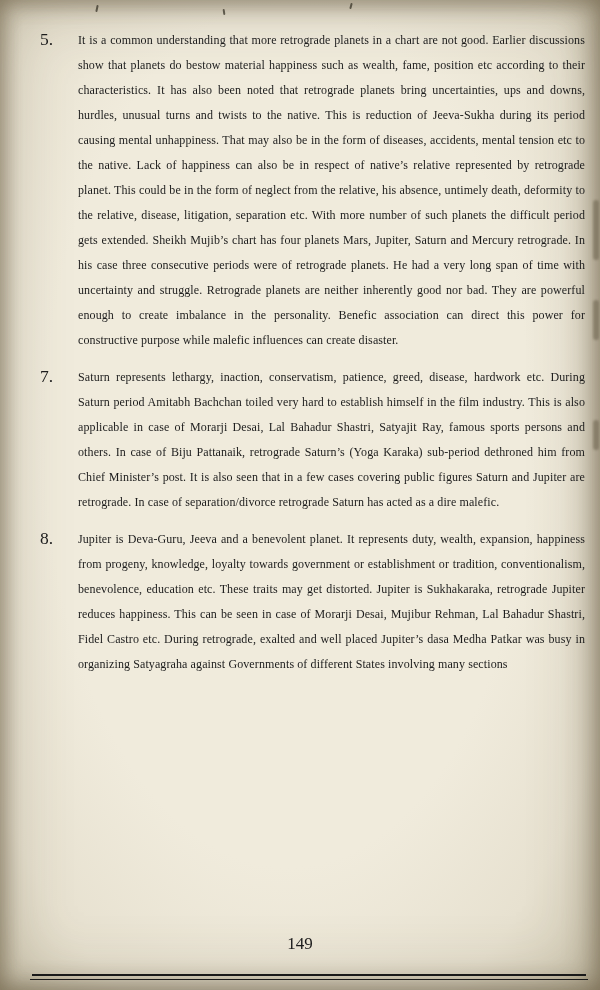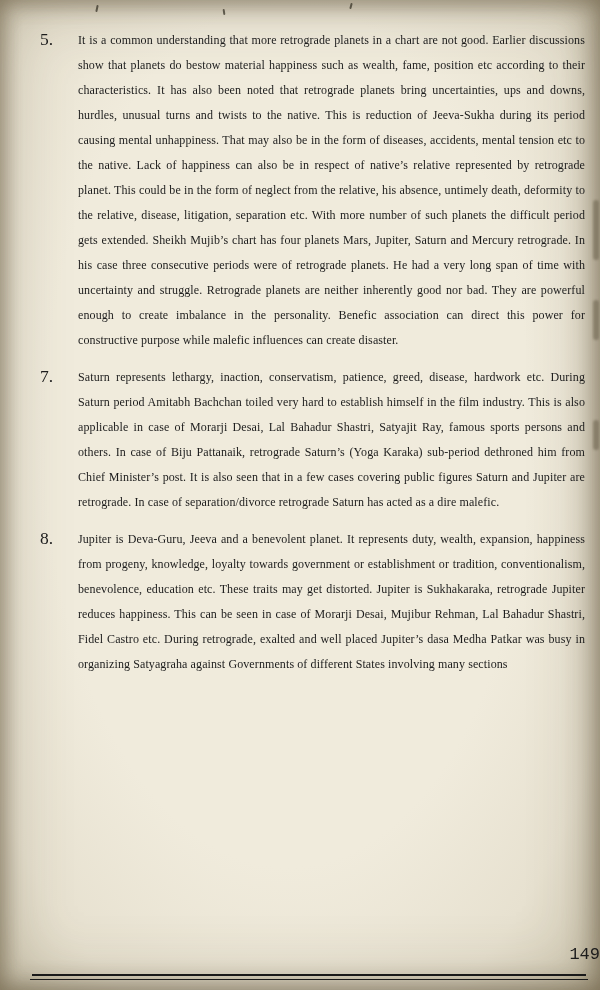--- a/index.html
+++ b/index.html
@@ -41,24 +41,23 @@
     font-size: 12px;
     line-height: 25px;
     text-align: justify;
     letter-spacing: 0.1px;
   }
   .footer {
     position: absolute;
     left: 0; right: 0; bottom: 10px;
   }
   .pagenum {
-    text-align: right;
+    text-align: center;
     font-size: 17px;
-    margin-bottom: 10px;
-    font-family: Liberation Mono, monospace;
+    margin-bottom: 20px;
   }
   .rule { background: #191919; }
   .rule-top { height: 2px; margin: 0 14px 3px 32px; }
   .rule-bottom { height: 1.5px; margin: 0 12px 0 30px; }
   .speck {
     position: absolute;
     background: #3a352a;
     border-radius: 1px;
     opacity: 0.75;
   }

